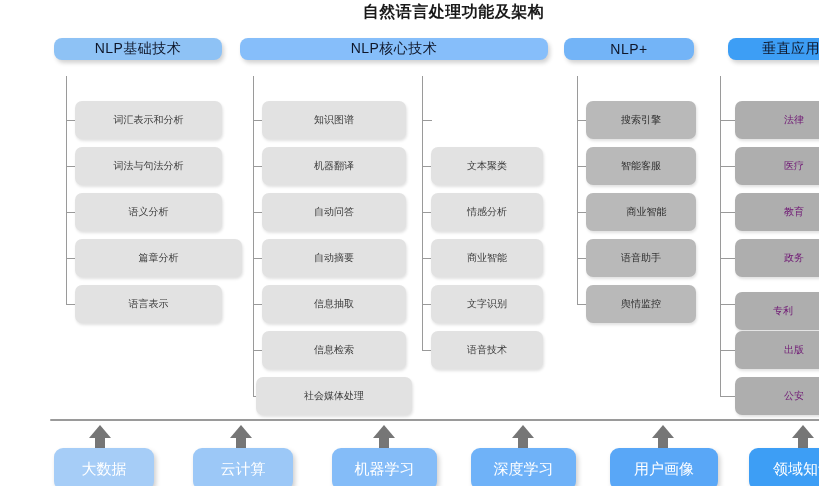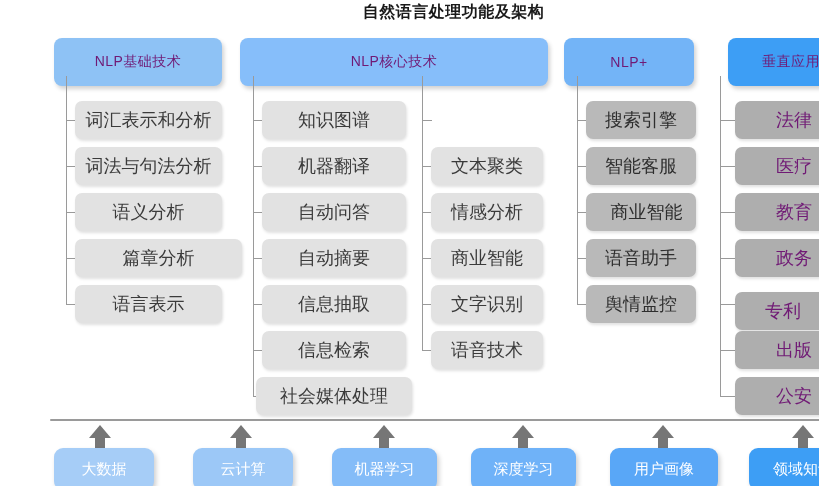--- a/index.html
+++ b/index.html
@@ -31,23 +31,23 @@
     width: 819px;
     text-align: center;
     font-size: 16px;
     font-weight: bold;
     color: #1a1a1a;
     letter-spacing: 0.5px;
   }
 
   .col-header {
     position: absolute;
-    height: 48px;
+    height: 22px;
     border-radius: 8px;
-    color: #701a75;
+    color: #0f172a;
     font-size: 14px;
     display: flex;
     align-items: center;
     justify-content: center;
     box-shadow: 2px 3px 4px rgba(0,0,0,0.18);
     letter-spacing: 0.5px;
     box-sizing: border-box;
   }
 
   
@@ -63,21 +63,21 @@
   }
 
   
   .item {
     position: absolute;
     height: 38px;
     border-radius: 7px;
     display: flex;
     align-items: center;
     justify-content: center;
-    font-size: 18px;
+    font-size: 10px;
     box-sizing: border-box;
     box-shadow: 1px 2px 3px rgba(0,0,0,0.12);
   }
   .item.light {
     background: #e2e2e2;
     color: #3b3b3b;
   }
   .item.mid {
     background: #b9b9b9;
     color: #2e2e2e;

